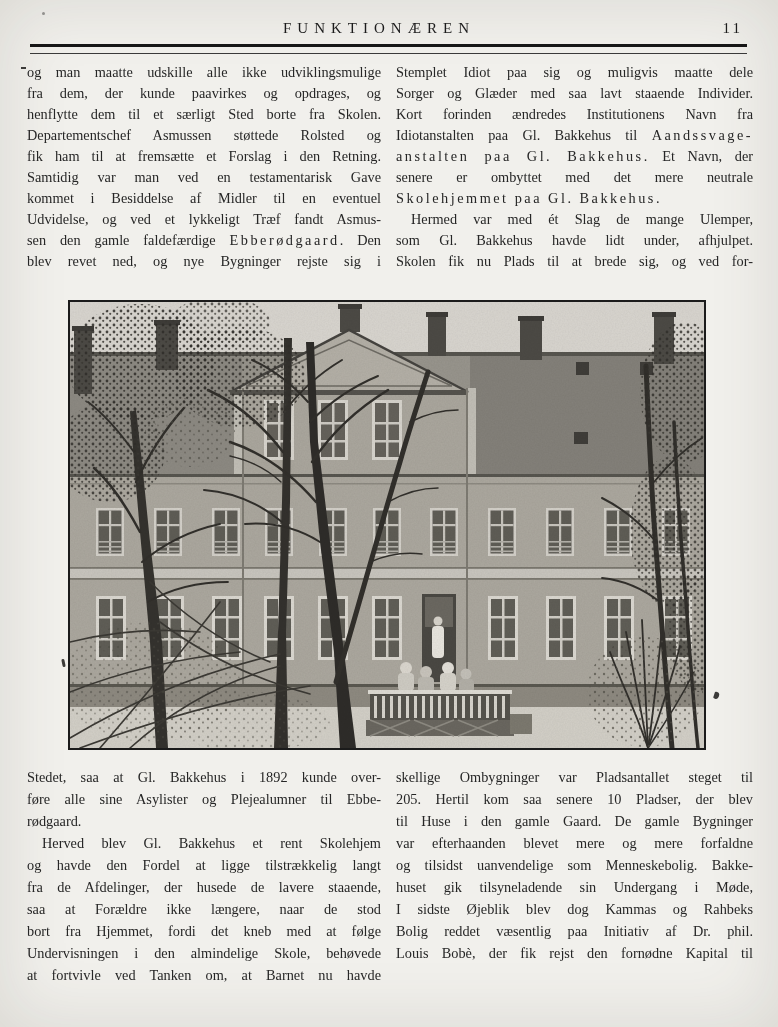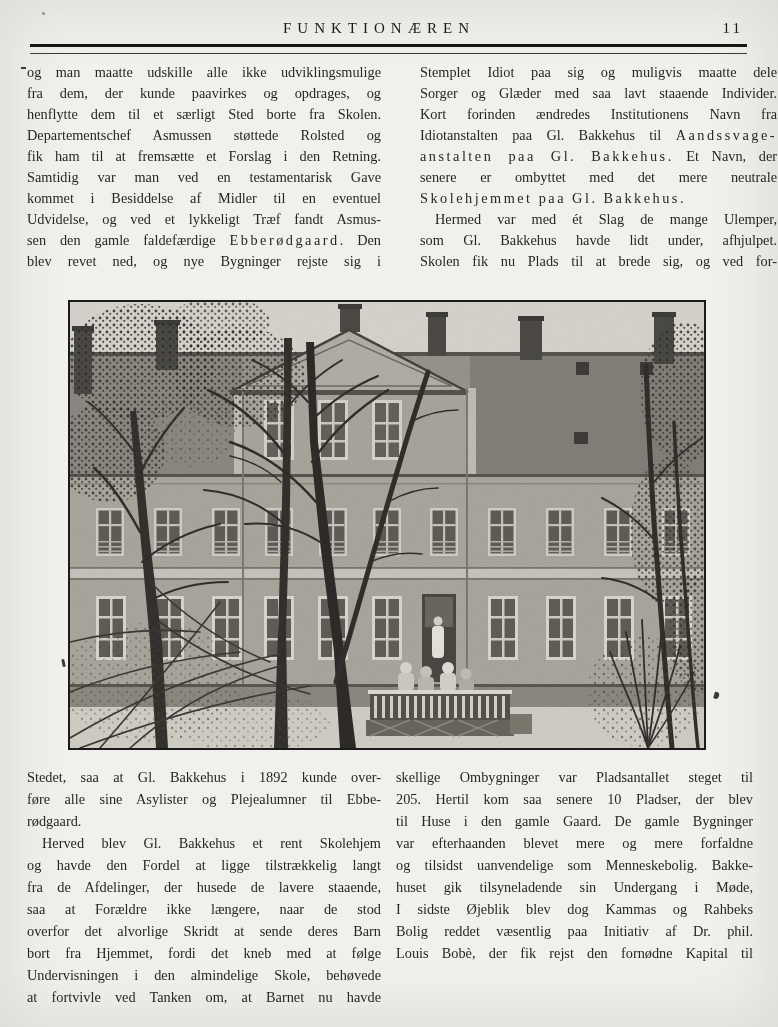--- a/index.html
+++ b/index.html
@@ -17,21 +17,21 @@
   .page-number{
     position:absolute;top:20px;right:35px;font-size:15px;letter-spacing:3px;color:#1c1c1c;
   }
   .masthead-rule{
     position:absolute;left:30px;right:31px;top:44px;height:6px;
     border-top:3px solid #161616;border-bottom:1px solid #3a3a3a;
   }
   .col{position:absolute;font-size:14.3px;line-height:21px;}
   .col.bottom{line-height:22px;}
   #col-tl{left:27px;top:62px;width:354px;}
-  #col-tr{left:396px;top:62px;width:357px;margin-left:24px;}
+  #col-tr{left:396px;top:62px;width:357px;}
   #col-bl{left:27px;top:766px;width:354px;}
   #col-br{left:396px;top:766px;width:357px;}
   .tline{text-align:left;}
   .tline.just{text-align:justify;text-align-last:justify;}
   .tline.ind{padding-left:15px;}
   .sperr{letter-spacing:2.5px;}
   .photo-frame{
     position:absolute;left:68px;top:300px;width:638px;height:450px;
     border:2px solid #1b1b1b;box-sizing:border-box;background:#cac7c0;
   }
@@ -309,21 +309,20 @@
   </div>
 
   <div id="col-bl" class="col bottom">
       <div class="tline just"><span>Stedet, saa at Gl. Bakkehus i 1892 kunde over-</span></div>
       <div class="tline just"><span>føre alle sine Asylister og Plejealumner til Ebbe-</span></div>
       <div class="tline"><span>rødgaard.</span></div>
       <div class="tline just ind"><span>Herved blev Gl. Bakkehus et rent Skolehjem</span></div>
       <div class="tline just"><span>og havde den Fordel at ligge tilstrækkelig langt</span></div>
       <div class="tline just"><span>fra de Afdelinger, der husede de lavere staaende,</span></div>
       <div class="tline just"><span>saa at Forældre ikke længere, naar de stod</span></div>
-      <div class="tline just"><span>overfor det alvorlige Skridt at sende deres Barn</span></div>
       <div class="tline just"><span>bort fra Hjemmet, fordi det kneb med at følge</span></div>
       <div class="tline just"><span>Undervisningen i den almindelige Skole, behøvede</span></div>
       <div class="tline just"><span>at fortvivle ved Tanken om, at Barnet nu havde</span></div>
     </div>
   <div id="col-br" class="col bottom">
       <div class="tline just"><span>skellige Ombygninger var Pladsantallet steget til</span></div>
       <div class="tline just"><span>205. Hertil kom saa senere 10 Pladser, der blev</span></div>
       <div class="tline just"><span>til Huse i den gamle Gaard. De gamle Bygninger</span></div>
       <div class="tline just"><span>var efterhaanden blevet mere og mere forfaldne</span></div>
       <div class="tline just"><span>og tilsidst uanvendelige som Menneskebolig. Bakke-</span></div>

